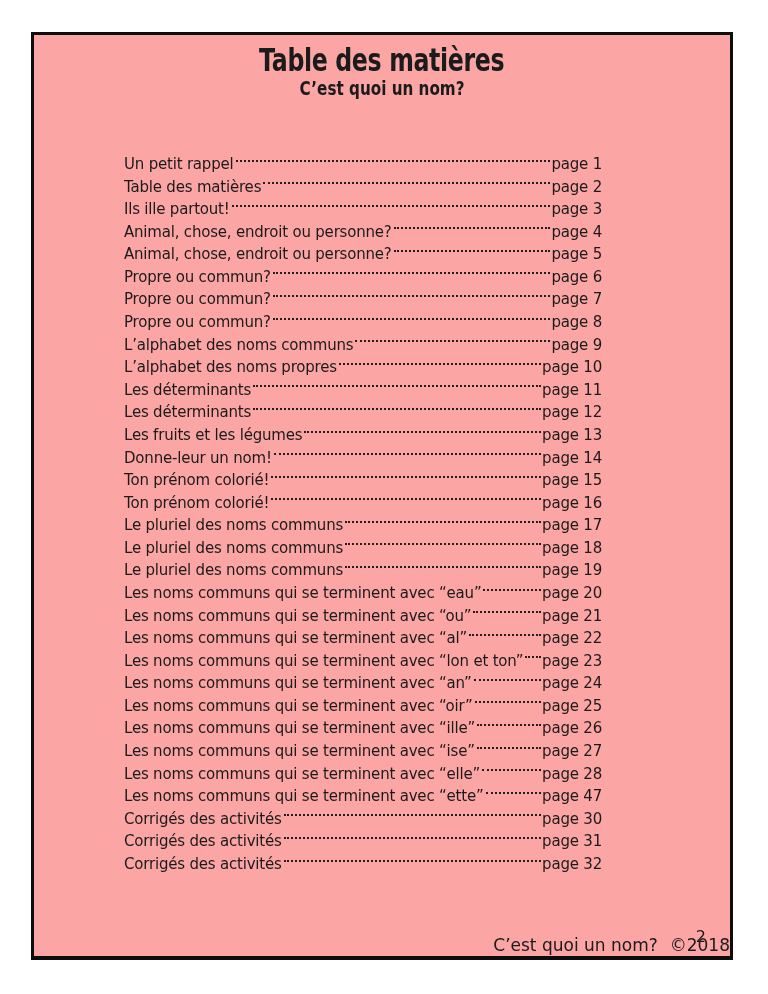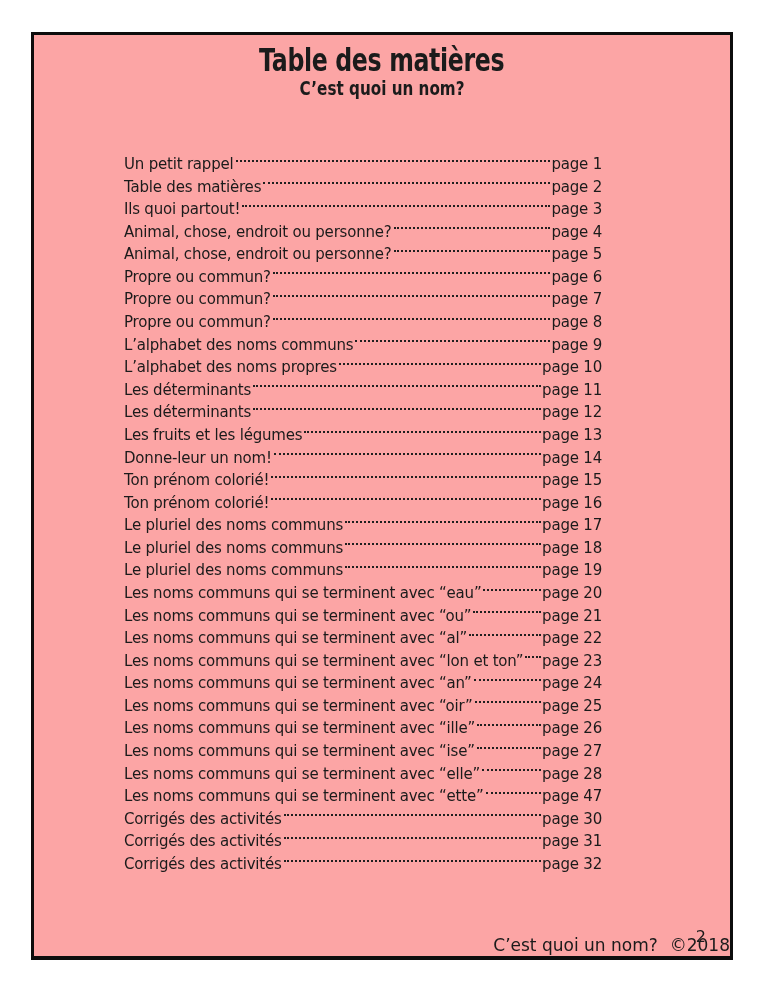--- a/index.html
+++ b/index.html
@@ -122,21 +122,21 @@
     <span class="pnum">page 1</span>
   </div>
 
   <div class="row">
     <span class="label">Table des matières</span>
     <span class="dots"></span>
     <span class="pnum">page 2</span>
   </div>
 
   <div class="row">
-    <span class="label">Ils quoi partout!</span>
+    <span class="label">Ils ille partout!</span>
     <span class="dots"></span>
     <span class="pnum">page 3</span>
   </div>
 
   <div class="row">
     <span class="label">Animal, chose, endroit ou personne?</span>
     <span class="dots"></span>
     <span class="pnum">page 4</span>
   </div>
 

